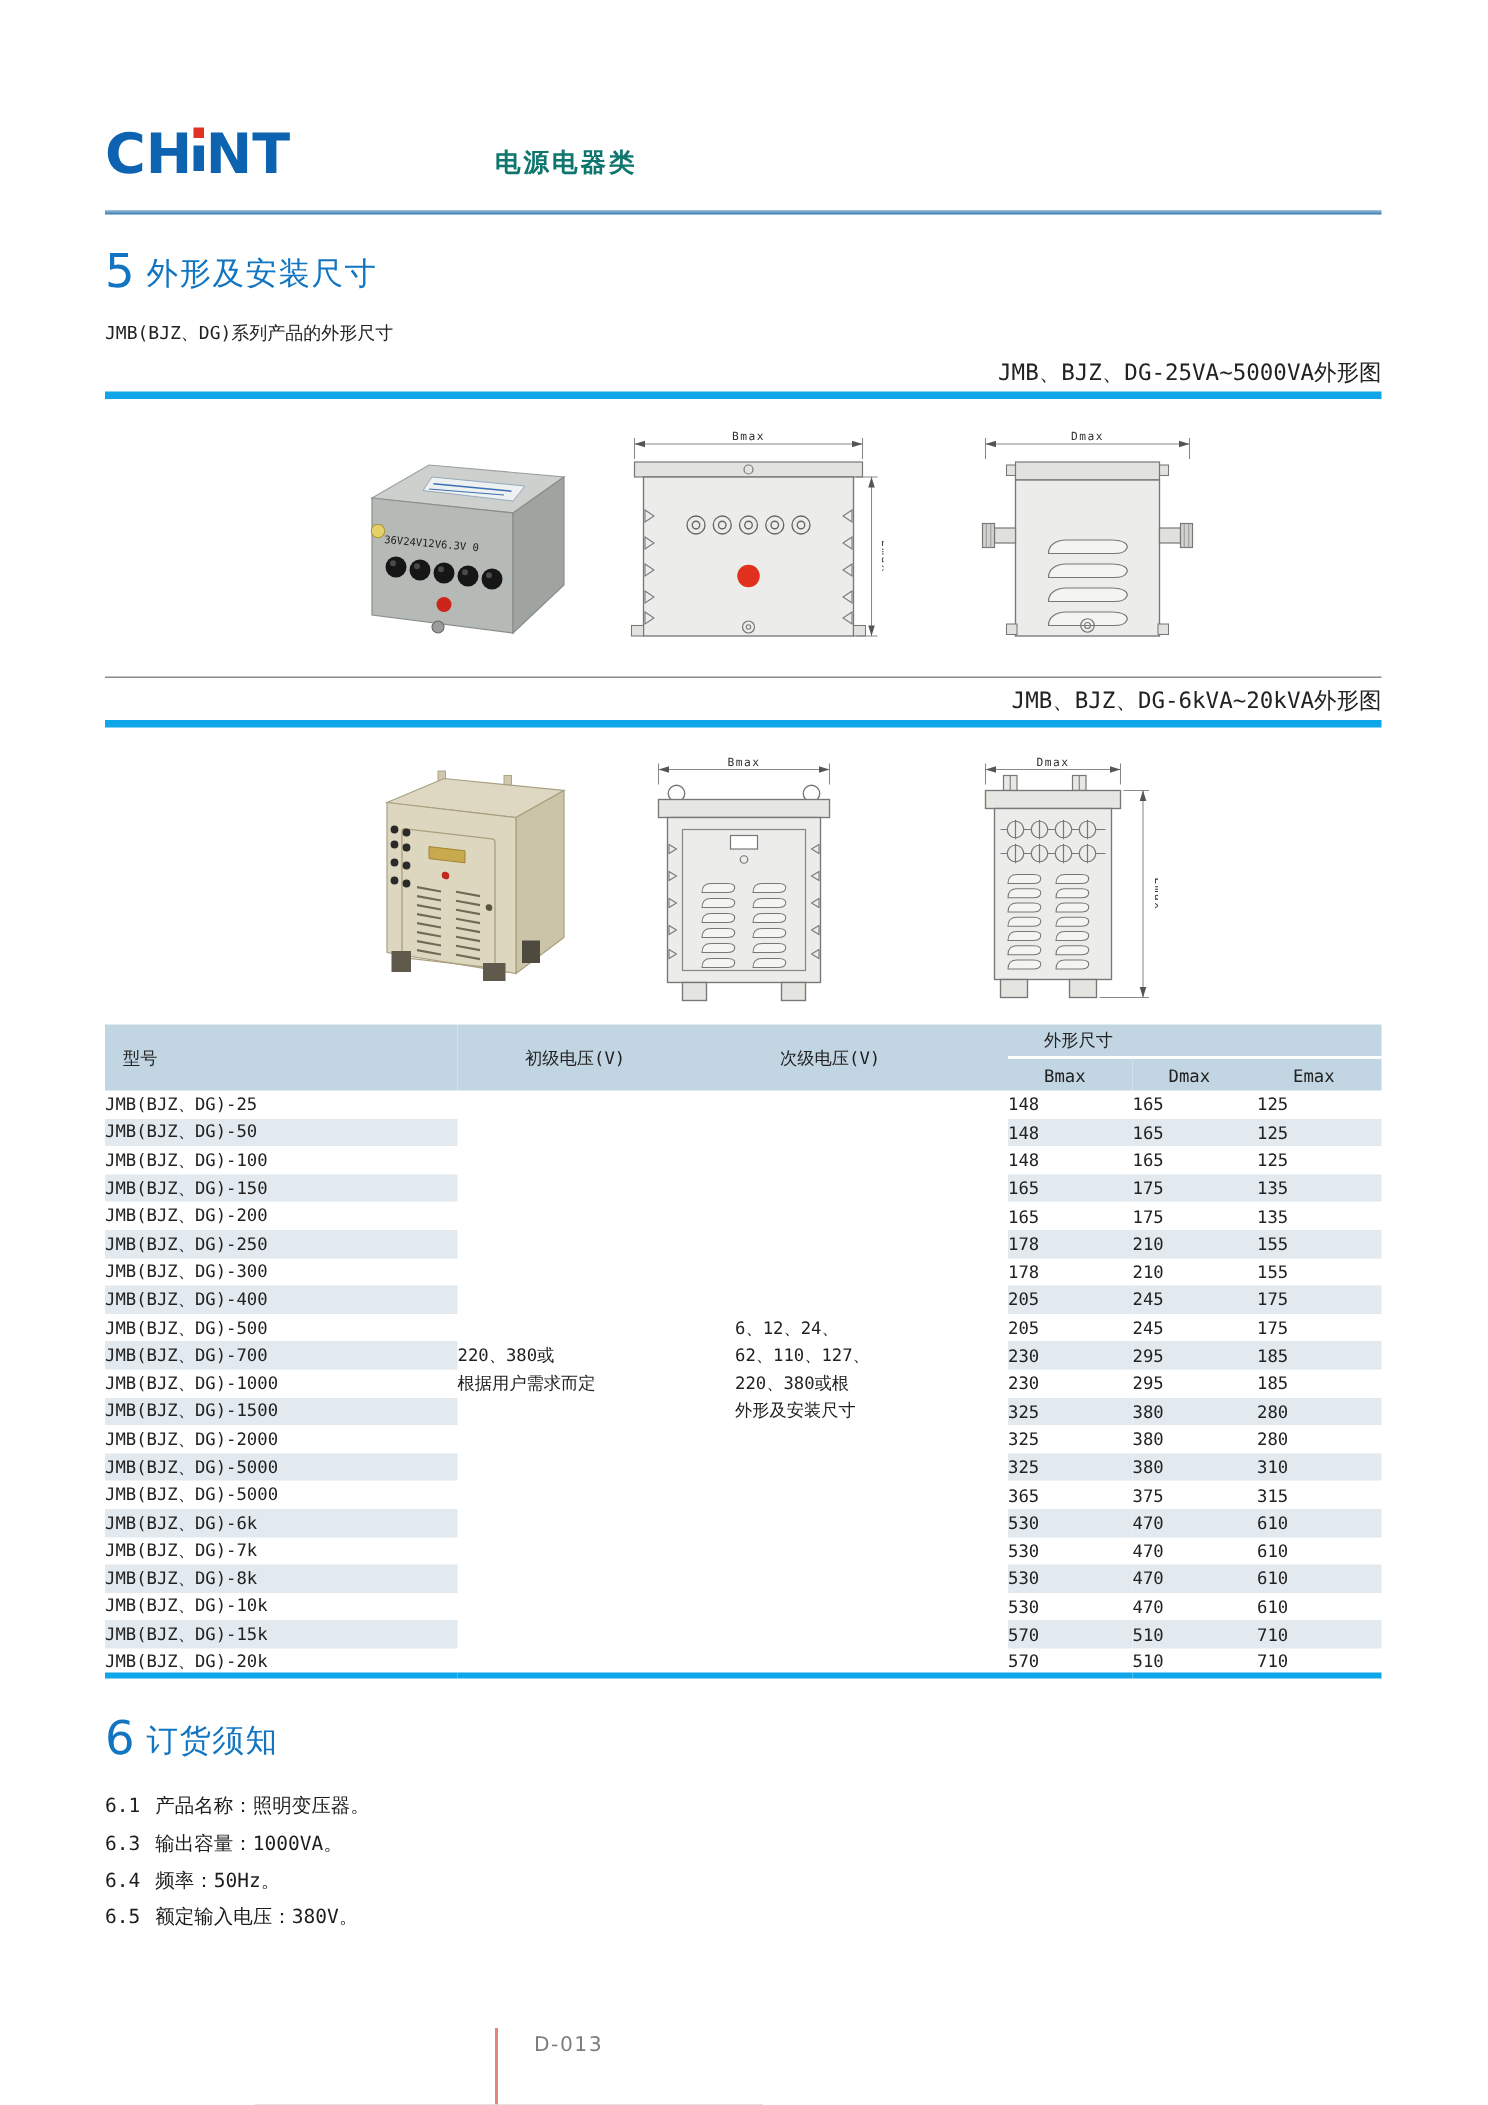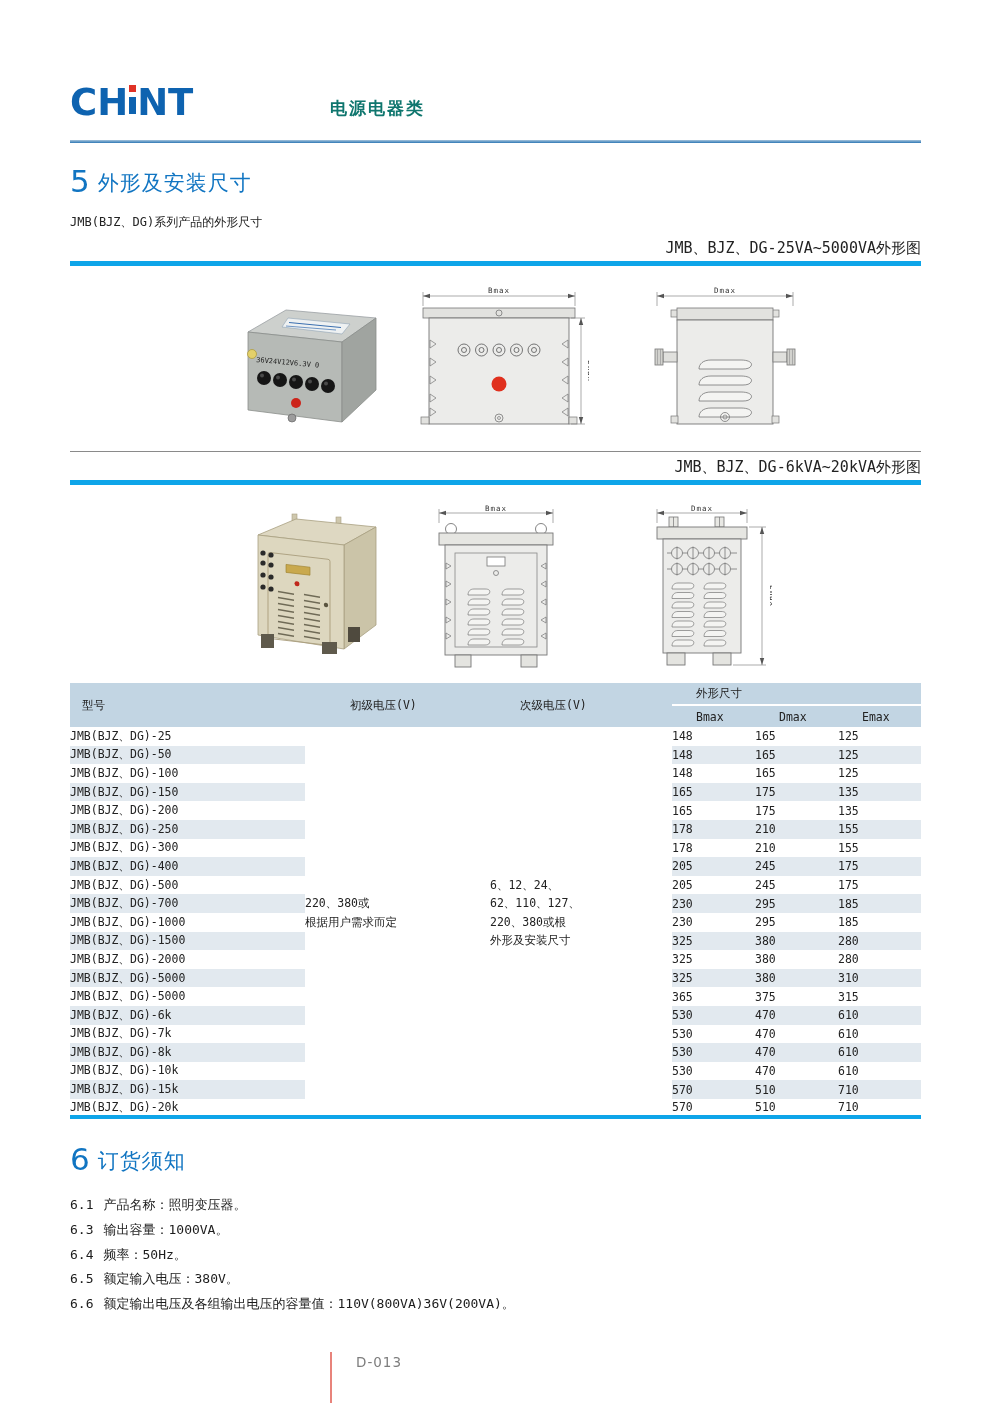--- a/index.html
+++ b/index.html
@@ -554,21 +554,20 @@
         </tbody>
     </table>
 
     <h2 class="sec" style="margin-top:22px"><span class="num">6</span><span class="txt">订货须知</span></h2>
 
     <div class="order-items">
       <div class="item"><span class="no">6.1</span><span>产品名称：照明变压器。</span></div>
       <div class="item"><span class="no">6.3</span><span>输出容量：1000VA。</span></div>
       <div class="item"><span class="no">6.4</span><span>频率：50Hz。</span></div>
       <div class="item"><span class="no">6.5</span><span>额定输入电压：380V。</span></div>
-      <div class="item"><span class="no">6.6</span><span>额定输出电压及各组输出电压的容量值：110V(800VA)36V(200VA)。</span></div>
     </div>
 
   </div>
 
   <div class="pagefoot">
     <span class="pno">D-013</span>
   </div>
 </div>
 
 </body></html>

